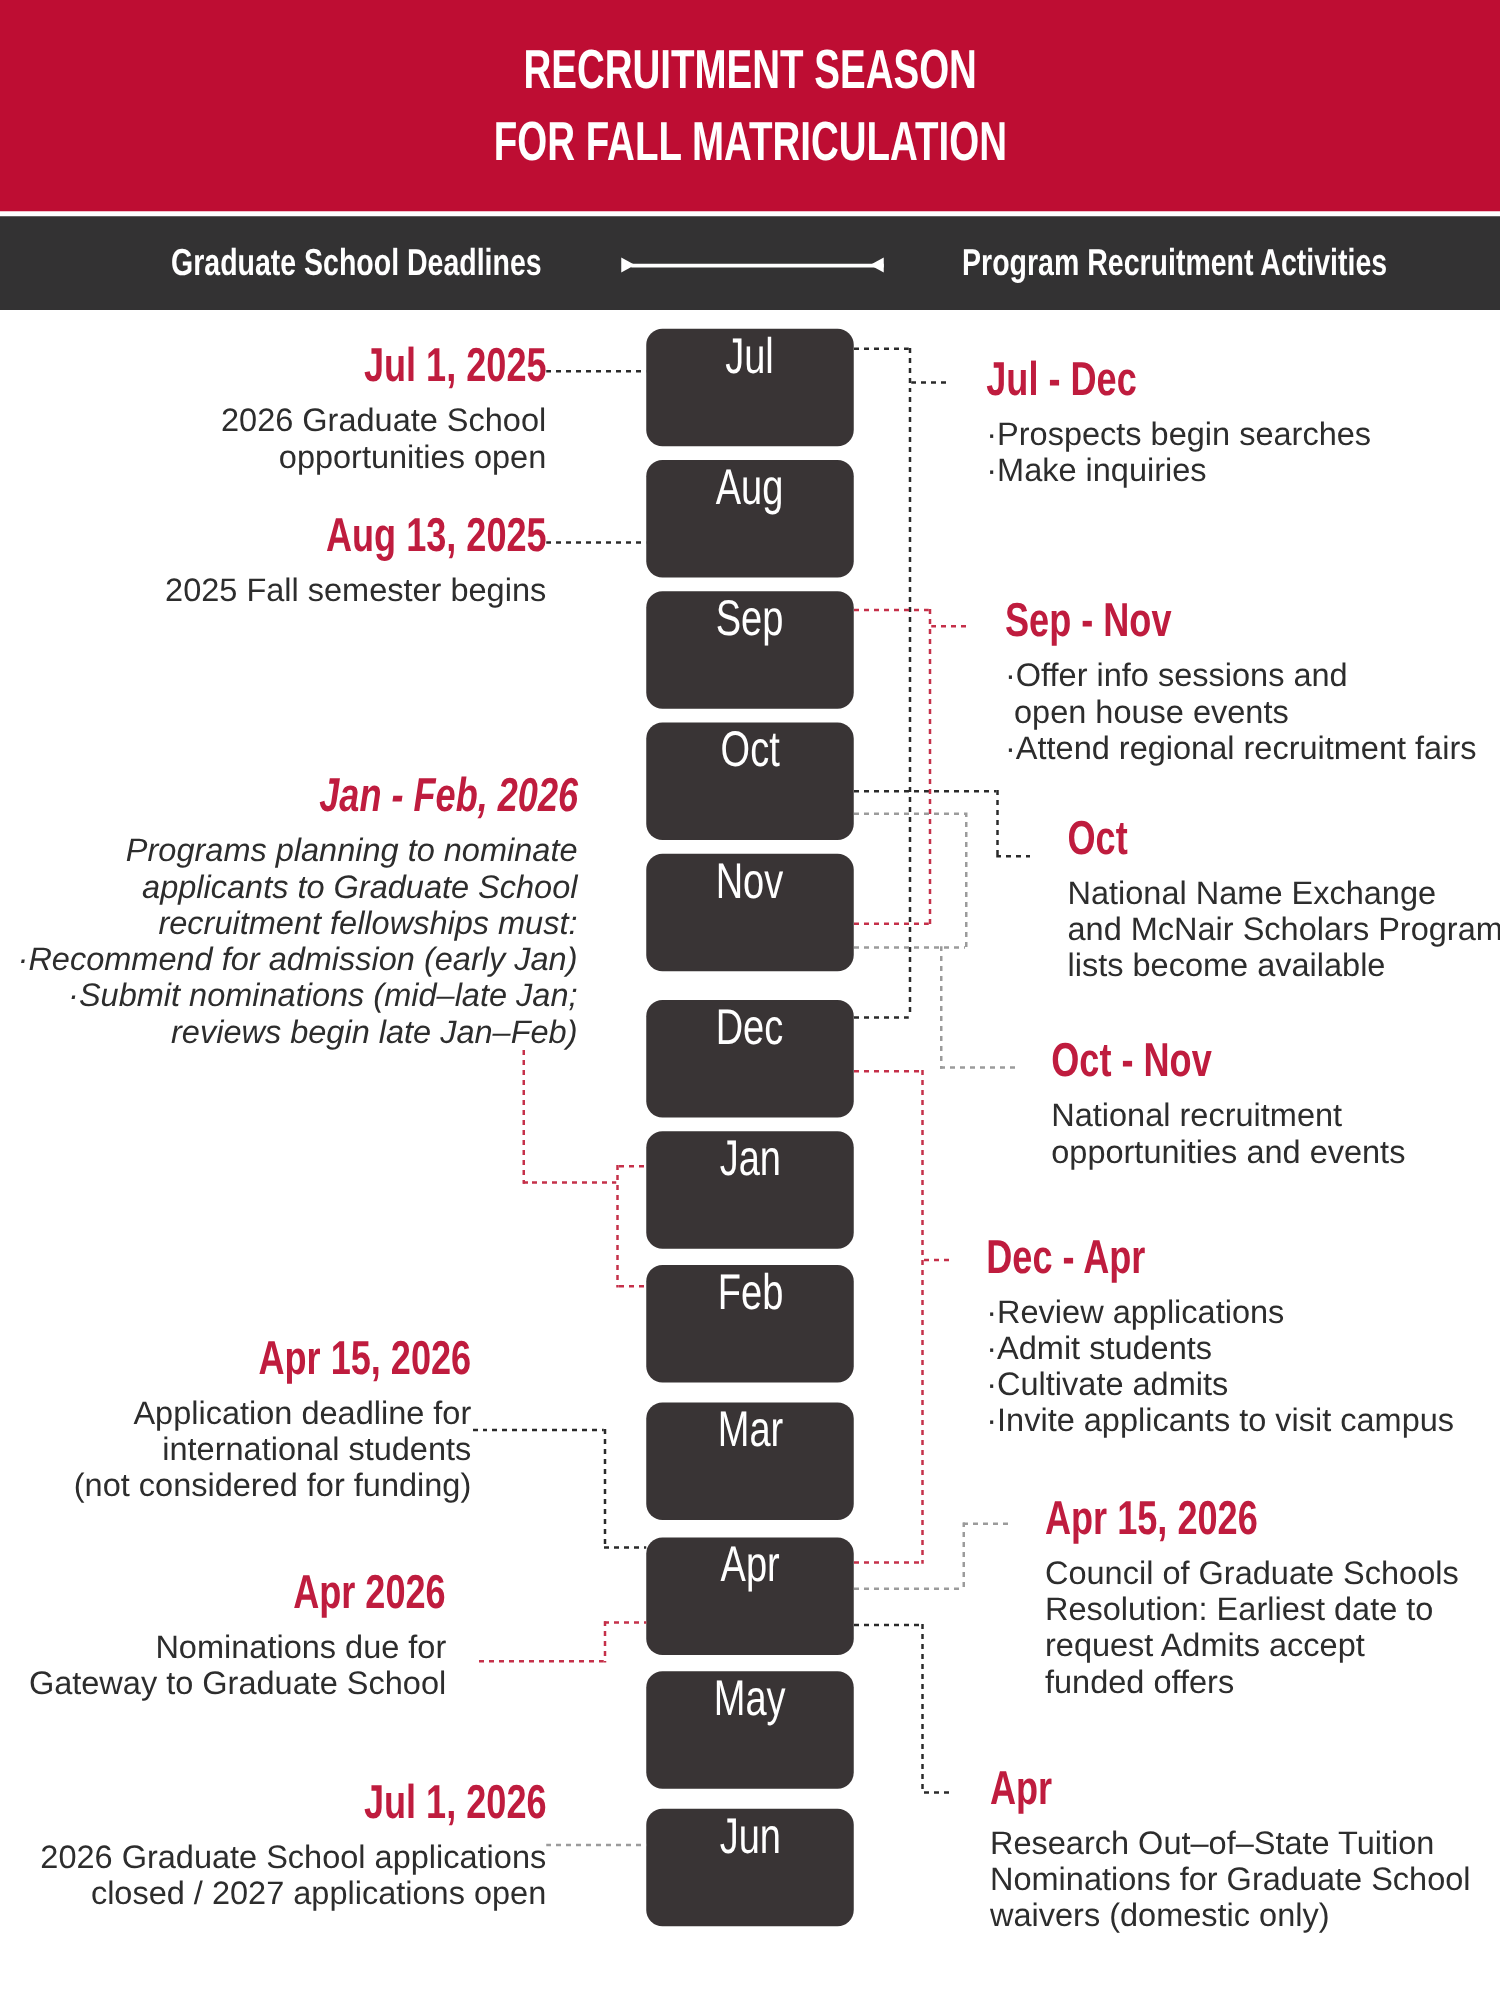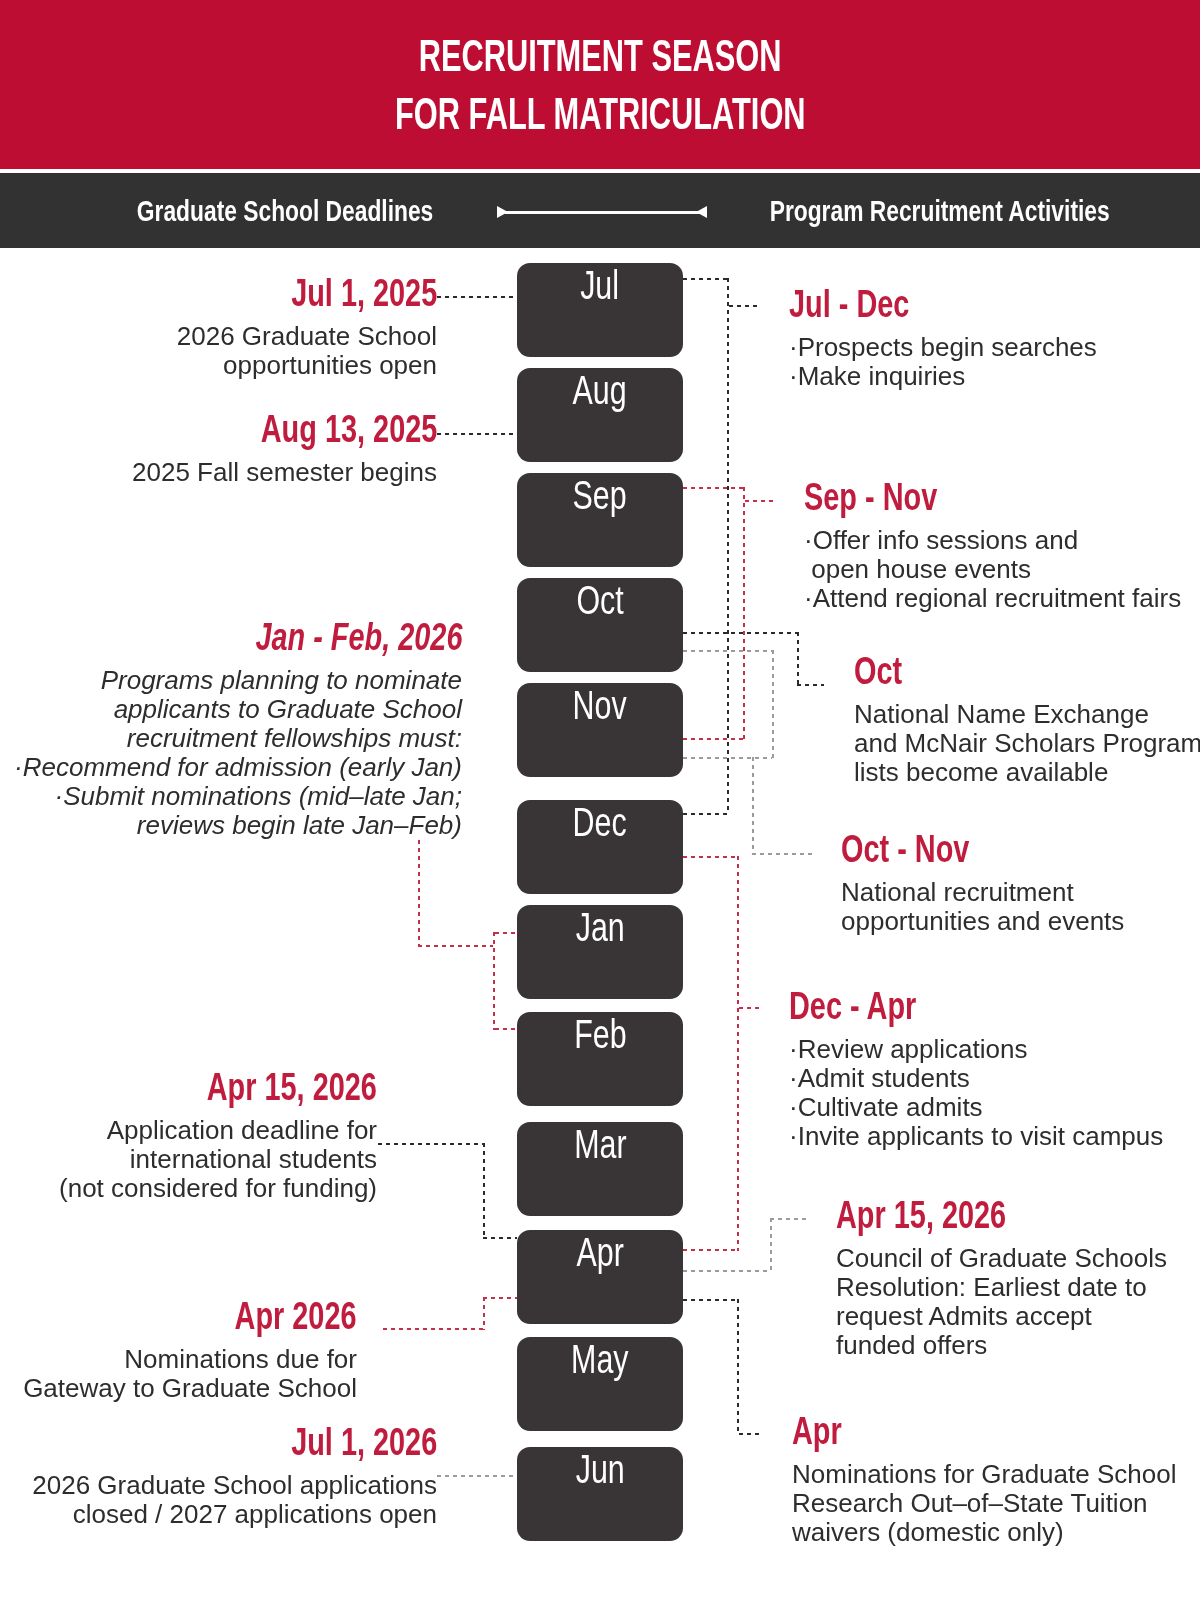--- a/index.html
+++ b/index.html
@@ -167,21 +167,21 @@
     <div class="body">reviews begin late Jan–Feb)</div>
   </div>
 
   <div class="lblock" style="top:1066px;right:823px;">
     <div class="rdate"><span class="cond o-r">Apr 15, 2026</span></div>
     <div class="body">Application deadline for</div>
     <div class="body">international students</div>
     <div class="body">(not considered for funding)</div>
   </div>
 
-  <div class="lblock" style="top:1253px;right:843px;margin-top:42px;">
+  <div class="lblock" style="top:1253px;right:843px;">
     <div class="rdate"><span class="cond o-r">Apr 2026</span></div>
     <div class="body">Nominations due for</div>
     <div class="body">Gateway to Graduate School</div>
   </div>
 
   <div class="lblock" style="top:1421px;right:763px;">
     <div class="rdate"><span class="cond o-r">Jul 1, 2026</span></div>
     <div class="body">2026 Graduate School applications</div>
     <div class="body">closed / 2027 applications open</div>
   </div>
@@ -223,18 +223,18 @@
   <div class="rblock" style="top:1194px;left:812px;">
     <div class="rdate"><span class="cond o-l">Apr 15, 2026</span></div>
     <div class="body">Council of Graduate Schools</div>
     <div class="body">Resolution: Earliest date to</div>
     <div class="body">request Admits accept</div>
     <div class="body">funded offers</div>
   </div>
 
   <div class="rblock" style="top:1410px;left:768px;">
     <div class="rdate"><span class="cond o-l">Apr</span></div>
+    <div class="body">Research Out–of–State Tuition</div>
     <div class="body">Nominations for Graduate School</div>
-    <div class="body">Research Out–of–State Tuition</div>
     <div class="body">waivers (domestic only)</div>
   </div>
 
 </div>
 
 </body></html>

